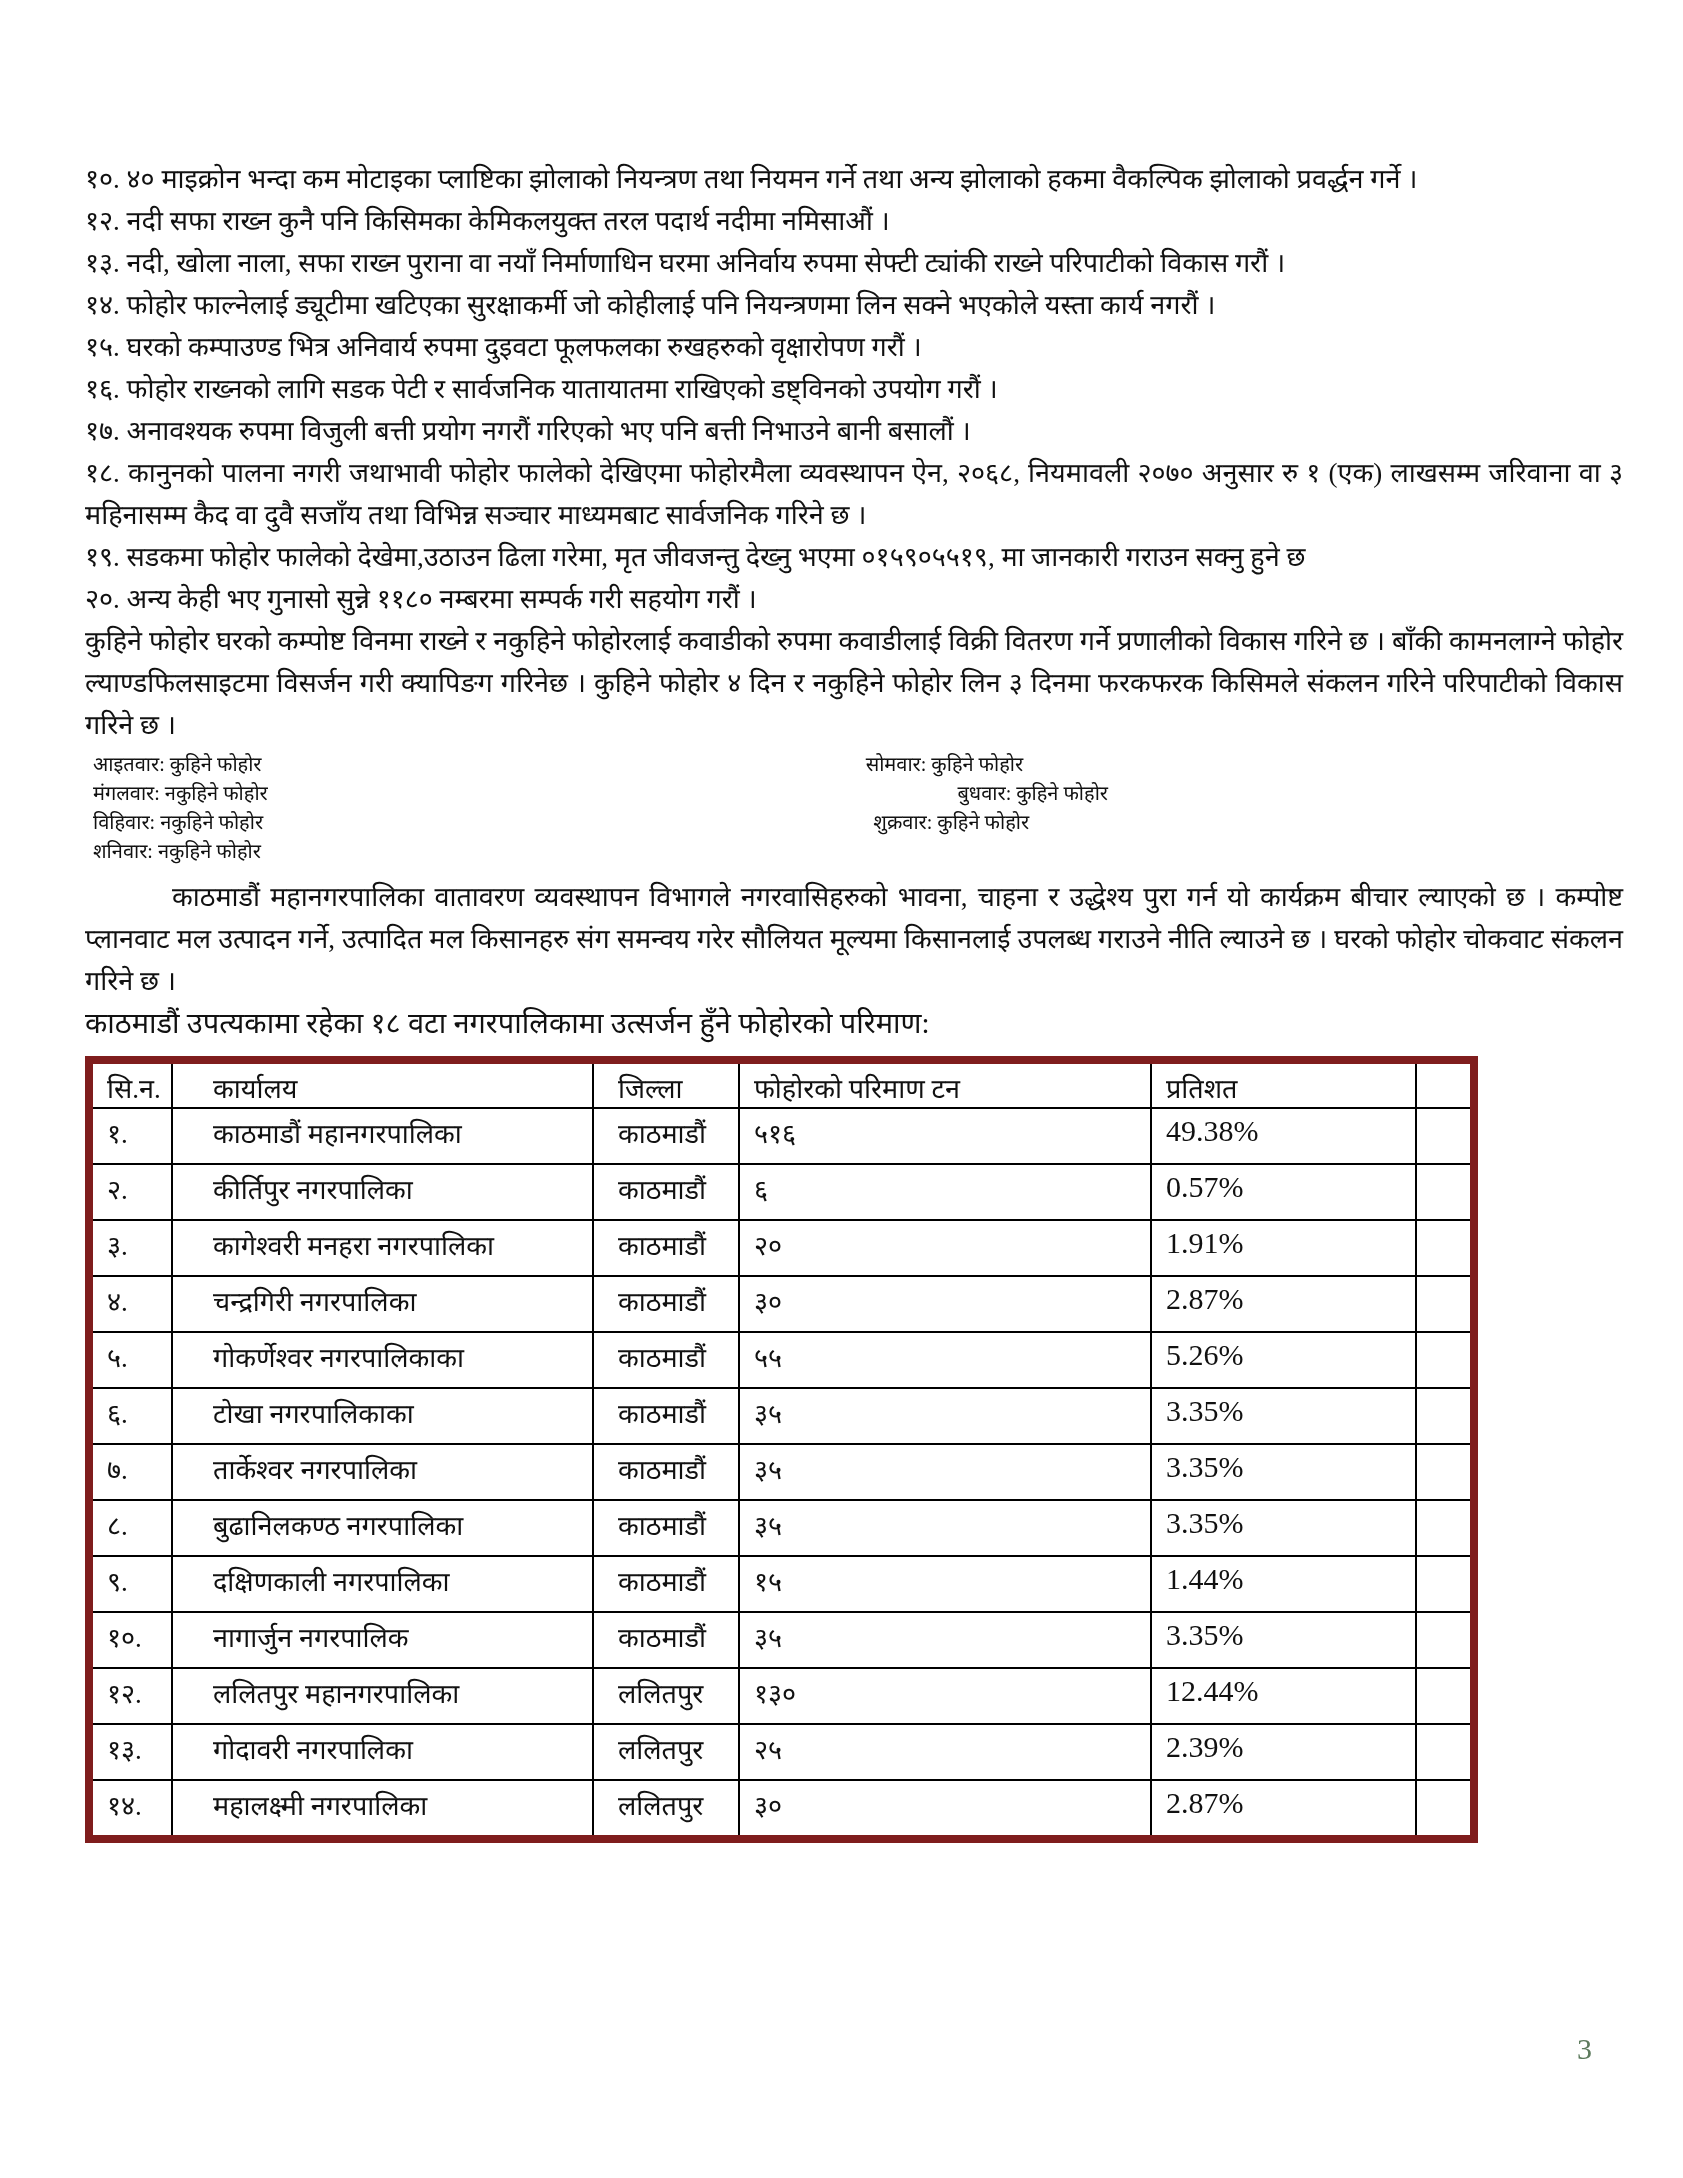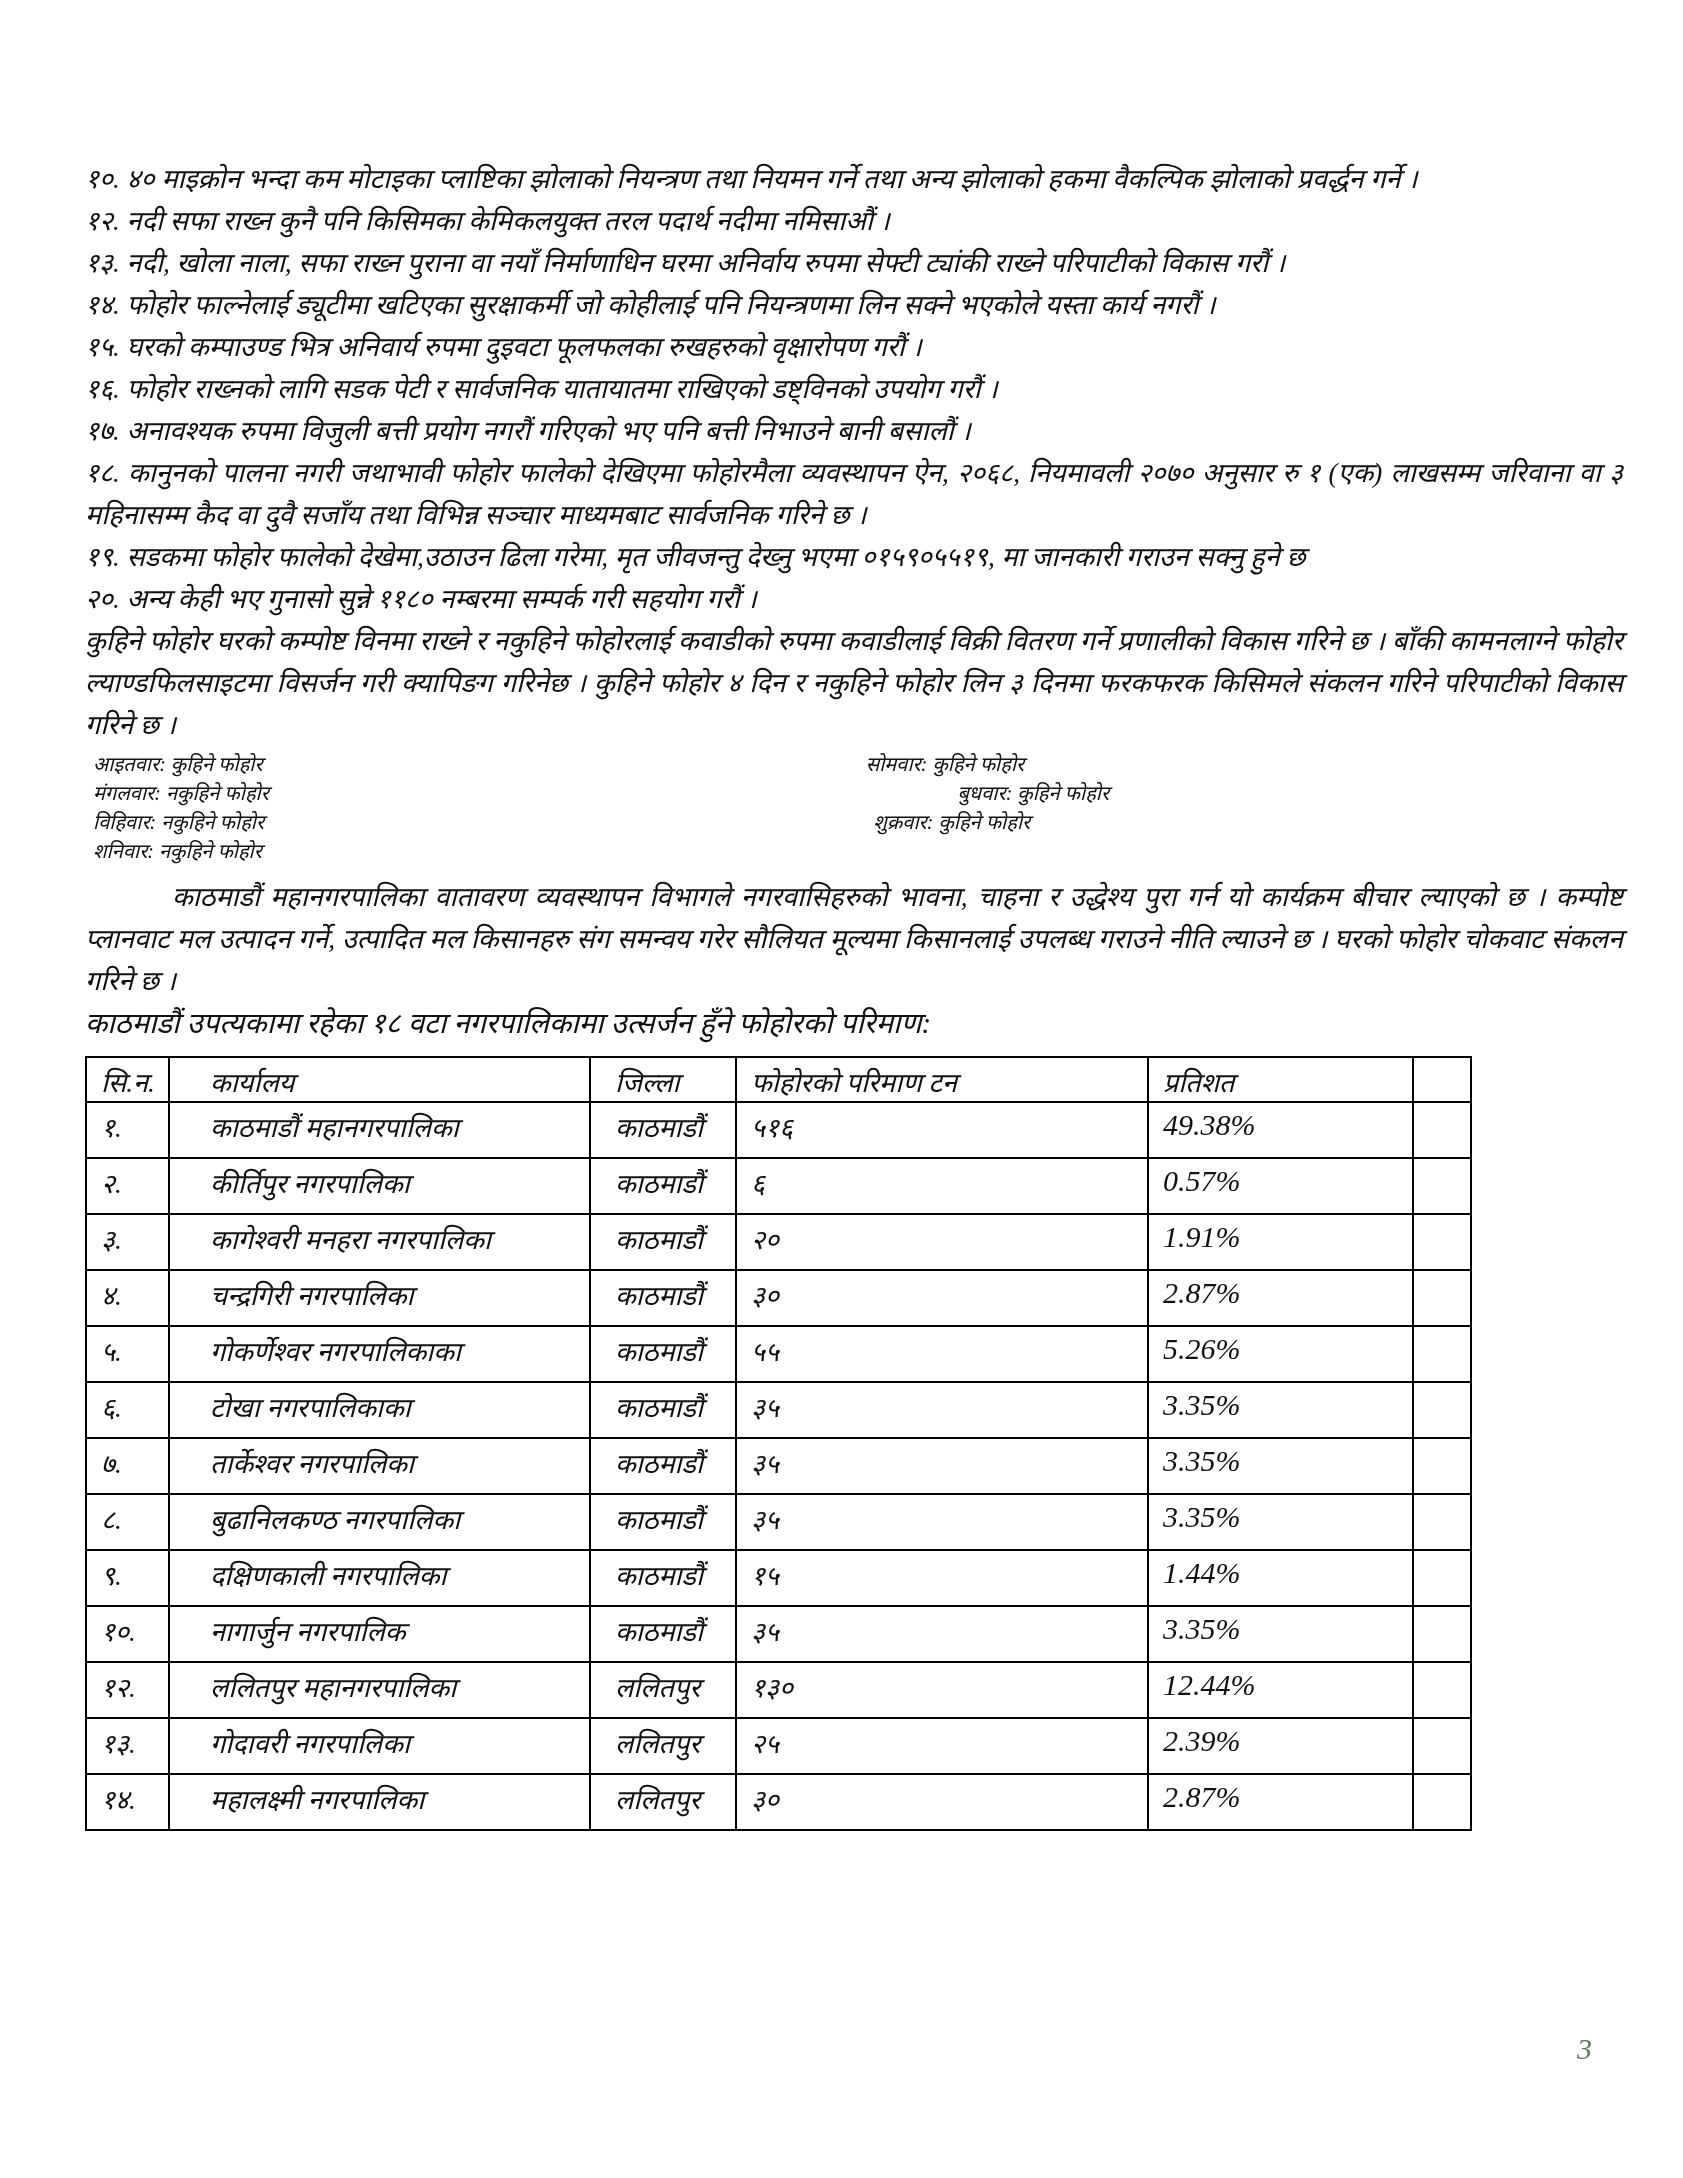--- a/index.html
+++ b/index.html
@@ -3,21 +3,20 @@
 <meta charset="utf-8">
 <style>
   html,body{margin:0;padding:0;background:#888;}
   .page{
     position:relative;
     width:1683px;height:2178px;
     background:#ffffff;
     font-family:"Liberation Serif","DejaVu Serif",serif;
     color:#111;
     overflow:hidden;
-    font-style:italic;
   }
   .content{
     position:absolute;
     left:85px;top:158px;
     width:1538px;
   }
   .item,.para{
     margin:0;
     font-size:27px;
     line-height:42px;
@@ -38,21 +37,21 @@
     margin:0;
     font-size:29px;
     line-height:42px;
     text-align:left;
   }
   table.waste{
     border-collapse:collapse;
     margin-top:12px;
     width:1385px;
     table-layout:fixed;
-    border:1px solid #7f1d1d;
+    border:8px solid #7f1d1d;
   }
   table.waste th, table.waste td{
     border:2px solid #000;
     vertical-align:top;
     text-align:left;
     font-weight:normal;
     font-size:27px;
     padding:5px 10px 0 14px;
     overflow:hidden;
     white-space:nowrap;

